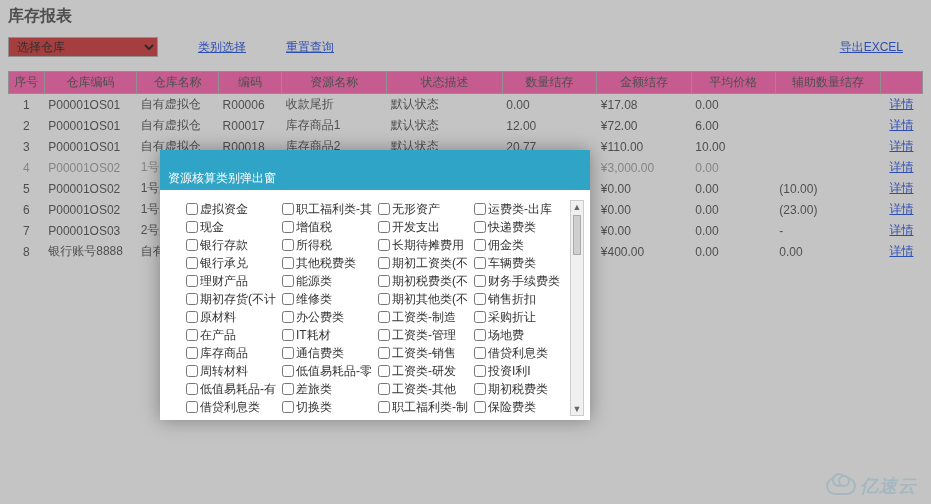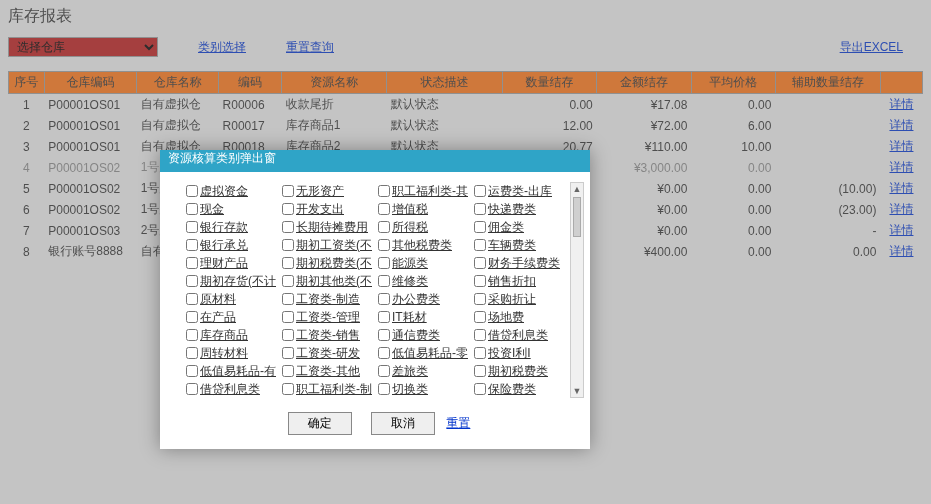--- a/index.html
+++ b/index.html
@@ -1,41 +1,41 @@
 <!DOCTYPE html>
 <html><head>
 <meta charset="utf-8">
 <style>
   * { box-sizing: border-box; margin: 0; padding: 0; font-family: "Microsoft YaHei", Arial, sans-serif; }
   body { background: #e8e8e8; width: 931px; height: 504px; position: relative; overflow: hidden; font-size: 12px; color: #333; }
-  .page-title { font-size: 16px; color: #333; padding: 6px 8px 4px; font-weight: normal; }
+  .page-title { font-size: 16px; color: #333; padding: 6px 8px 4px; font-weight: bold; }
   .page-area { background: #e8e8e8; width:100%; height:100%; }
   .overlay { position:absolute; inset:0; background:rgba(128,128,128,0.35); }
 
   .filters { display:flex; align-items:center; gap:40px; padding:6px 8px 14px; }
   .sel { background:#b91c1c; border:1px solid #999; height:20px; font-size:12px; min-width:150px; padding:0 4px; }
   .sel-narrow { min-width:120px; }
   .link { color:#0033cc; text-decoration:underline; cursor:pointer; }
   .link-right { margin-left:auto; margin-right:20px; }
 
   table.data { width: calc(100% - 16px); margin: 0 8px; border-collapse: collapse; font-size:12px; }
-  table.data th { border:1px solid #999; background:#f97316; padding:2px 4px; font-weight:normal; text-align:center; height:22px; }
+  table.data th { border:1px solid #999; background:#ec4899; padding:2px 4px; font-weight:normal; text-align:center; height:22px; }
   table.data td { padding:2px 4px; height:20px; }
   .tc { text-align:center; }
-  .tr { text-align:right; }
+  .tr { }
   .tl { text-align:left; }
   .row-active td { color:#888; }
   a.detail { color:#0033cc; text-decoration:underline; }
 
   
   .modal { position:absolute; left:160px; top:150px; width:430px; background:#fff; box-shadow:0 0 18px rgba(0,0,0,0.35); }
-  .modal-title { background:#2fa4c7; color:#fff; font-size:12px; padding:0 8px; height:22px; }
+  .modal-title { background:#2fa4c7; color:#fff; font-size:12px; padding:20px 8px; height:22px; }
   .modal-body { position:relative; padding:10px 10px 4px 26px; }
   .cols { display:flex; gap:4px; }
-  .col { width:92px;text-decoration:underline; }
+  .col { width:92px; }
   .col label { display:flex; align-items:center; gap:2px; font-size:12px; color:#333; white-space:nowrap; overflow:hidden; height:18px; }
   .col input[type=checkbox] { width:12px; height:12px; }
   .scrollbar { position:absolute; right:6px; top:10px; bottom:4px; width:14px; background:#f0f0f0; border:1px solid #ccc; }
   .scrollbar::before { content:"▲"; display:block; text-align:center; font-size:9px; color:#666; line-height:12px; }
   .scrollbar::after { content:"▼"; position:absolute; bottom:0; left:0; right:0; text-align:center; font-size:9px; color:#666; line-height:12px; }
   .thumb { position:absolute; left:2px; right:2px; top:14px; height:40px; background:#cfcfcf; border:1px solid #aaa; }
   .modal-footer { text-align:center; padding:10px 0 14px; }
   .btn { display:inline-block; min-width:64px; padding:2px 14px; border:1px solid #888; background:#efefef; font-size:12px; margin:0 8px; cursor:pointer; }
 
   .watermark { position:absolute; right:14px; bottom:6px; color:#b9d5e3; font-size:18px; font-style:italic; font-weight:bold; letter-spacing:1px; display:flex; align-items:center; gap:4px;}
@@ -175,20 +175,24 @@
           <td class="tl"></td>
           <td class="tr"></td>
           <td class="tr">¥400.00</td>
           <td class="tr">0.00</td>
           <td class="tr">0.00</td>
           <td class="tc"><a class="detail">详情</a></td>
         </tr>
       </tbody>
   </table>
 
+  <div class="watermark">
+    <span class="cloud"></span>
+    <span>亿速云</span>
+  </div>
 </div>
 
 <div class="overlay"></div>
 
 <div class="modal">
   <div class="modal-title">资源核算类别弹出窗</div>
   <div class="modal-body">
     <div class="cols">
       <div class="col" id="mcol1">
           <label>
@@ -233,20 +237,70 @@
           </label>
           <label>
             <input type="checkbox" style="">
             <span>低值易耗品-有</span>
           </label>
           <label>
             <input type="checkbox" style="">
             <span>借贷利息类</span>
           </label>
         </div>
+      <div class="col" id="mcol3">
+          <label>
+            <input type="checkbox" style="">
+            <span>职工福利类-其</span>
+          </label>
+          <label>
+            <input type="checkbox" style="">
+            <span>增值税</span>
+          </label>
+          <label>
+            <input type="checkbox" style="">
+            <span>所得税</span>
+          </label>
+          <label>
+            <input type="checkbox" style="">
+            <span>其他税费类</span>
+          </label>
+          <label>
+            <input type="checkbox" style="">
+            <span>能源类</span>
+          </label>
+          <label>
+            <input type="checkbox" style="">
+            <span>维修类</span>
+          </label>
+          <label>
+            <input type="checkbox" style="">
+            <span>办公费类</span>
+          </label>
+          <label>
+            <input type="checkbox" style="">
+            <span>IT耗材</span>
+          </label>
+          <label>
+            <input type="checkbox" style="">
+            <span>通信费类</span>
+          </label>
+          <label>
+            <input type="checkbox" style="">
+            <span>低值易耗品-零</span>
+          </label>
+          <label>
+            <input type="checkbox" style="">
+            <span>差旅类</span>
+          </label>
+          <label>
+            <input type="checkbox" style="">
+            <span>切换类</span>
+          </label>
+        </div>
       <div class="col" id="mcol2">
           <label>
             <input type="checkbox" style="">
             <span>无形资产</span>
           </label>
           <label>
             <input type="checkbox" style="">
             <span>开发支出</span>
           </label>
           <label>
@@ -281,70 +335,20 @@
             <input type="checkbox" style="">
             <span>工资类-研发</span>
           </label>
           <label>
             <input type="checkbox" style="">
             <span>工资类-其他</span>
           </label>
           <label>
             <input type="checkbox" style="">
             <span>职工福利类-制</span>
-          </label>
-        </div>
-      <div class="col" id="mcol3">
-          <label>
-            <input type="checkbox" style="">
-            <span>职工福利类-其</span>
-          </label>
-          <label>
-            <input type="checkbox" style="">
-            <span>增值税</span>
-          </label>
-          <label>
-            <input type="checkbox" style="">
-            <span>所得税</span>
-          </label>
-          <label>
-            <input type="checkbox" style="">
-            <span>其他税费类</span>
-          </label>
-          <label>
-            <input type="checkbox" style="">
-            <span>能源类</span>
-          </label>
-          <label>
-            <input type="checkbox" style="">
-            <span>维修类</span>
-          </label>
-          <label>
-            <input type="checkbox" style="">
-            <span>办公费类</span>
-          </label>
-          <label>
-            <input type="checkbox" style="">
-            <span>IT耗材</span>
-          </label>
-          <label>
-            <input type="checkbox" style="">
-            <span>通信费类</span>
-          </label>
-          <label>
-            <input type="checkbox" style="">
-            <span>低值易耗品-零</span>
-          </label>
-          <label>
-            <input type="checkbox" style="">
-            <span>差旅类</span>
-          </label>
-          <label>
-            <input type="checkbox" style="">
-            <span>切换类</span>
           </label>
         </div>
       <div class="col" id="mcol4">
           <label>
             <input type="checkbox" style="">
             <span>运费类-出库</span>
           </label>
           <label>
             <input type="checkbox" style="">
             <span>快递费类</span>
@@ -388,18 +392,13 @@
           <label>
             <input type="checkbox" style="">
             <span>保险费类</span>
           </label>
         </div>
     </div>
     <div class="scrollbar">
         <div class="thumb"></div>
       </div>
   </div>
-  <div class="modal-footer">
-    <button class="btn">确定</button>
-    <button class="btn">取消</button>
-    <span class="link">重置</span>
-  </div>
 </div>
 
 </body></html>

